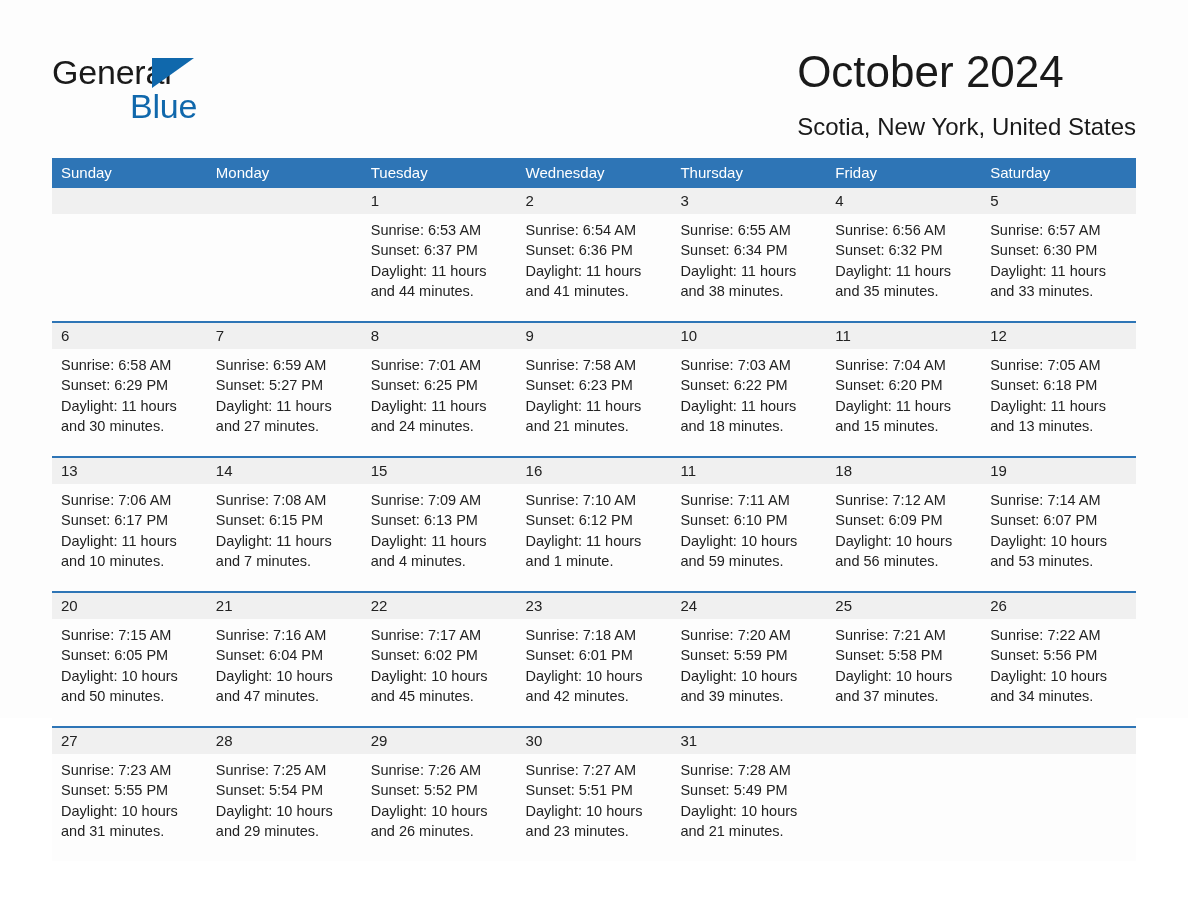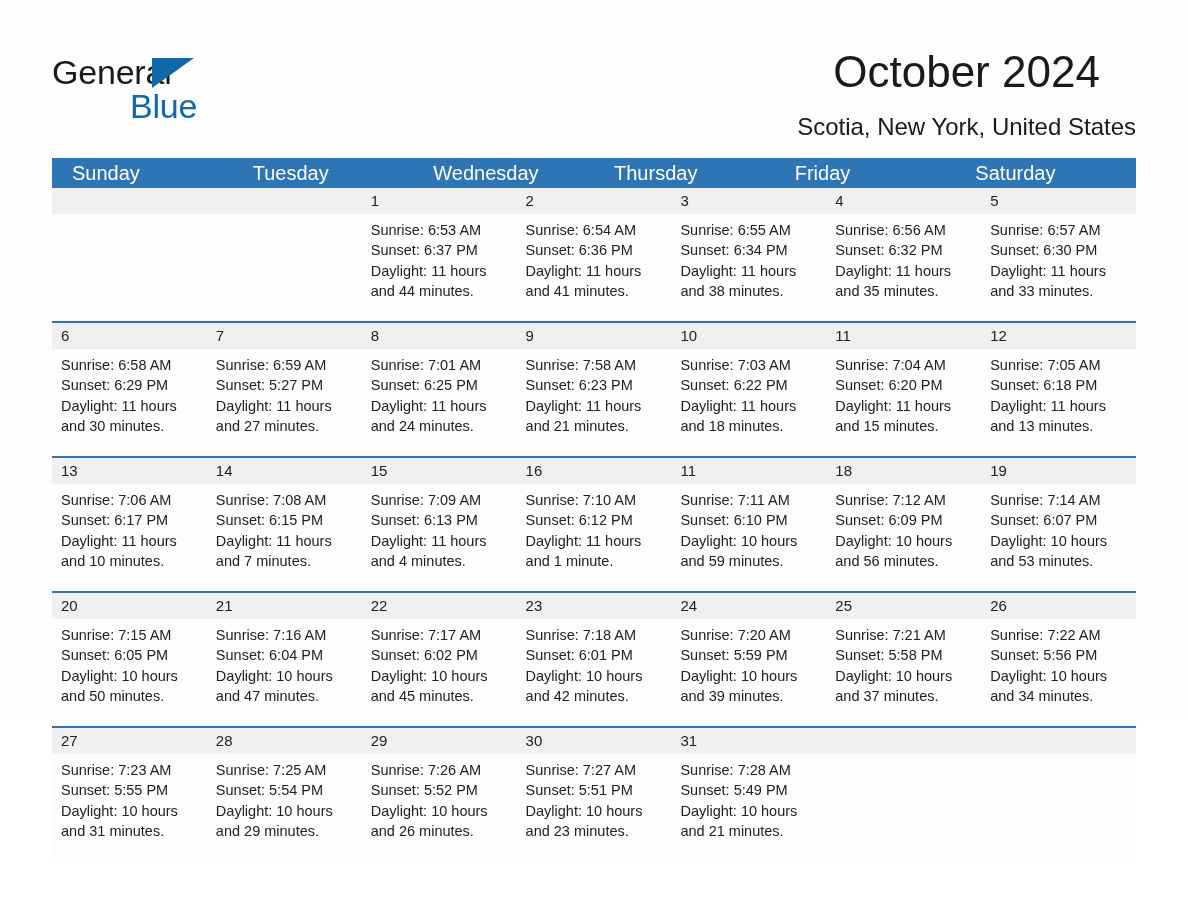--- a/index.html
+++ b/index.html
@@ -63,21 +63,21 @@
     line-height: 40px;
     color: #1068ac;
     letter-spacing: -0.2px;
     font-weight: 400;
     text-align: center;
   }
   .title-block {
     position: absolute;
     right: 0;
     top: 0;
-    text-align: center;
+    text-align: left;
   }
   .month-title {
     font-size: 44px;
     line-height: 56px;
     color: #1a1a1a;
     font-weight: 400;
     white-space: nowrap;
   }
   .location-sub {
     margin-top: 12px;
@@ -97,23 +97,23 @@
   }
   .weekday-row {
     display: flex;
     background: #2e75b6;
     height: 30px;
   }
   .weekday-cell {
     flex: 1 1 0;
     min-width: 0;
     color: #ffffff;
-    font-size: 20px;
+    font-size: 15px;
     line-height: 30px;
-    padding-left: 20px;
+    padding-left: 9px;
     box-sizing: border-box;
     white-space: nowrap;
     overflow: hidden;
   }
   .week-row {
     border-top: 2px solid #2e75b6;
   }
   .week-row:first-of-type {
     border-top: none;
   }
@@ -166,20 +166,21 @@
     <div class="title-block">
       <div class="month-title">October 2024</div>
       <div class="location-sub">Scotia, New York, United States</div>
     </div>
 
   </div>
 
   <div class="calendar">
     <div class="weekday-row">
       <div class="weekday-cell">Sunday</div>
+      <div class="weekday-cell">Monday</div>
       <div class="weekday-cell">Tuesday</div>
       <div class="weekday-cell">Wednesday</div>
       <div class="weekday-cell">Thursday</div>
       <div class="weekday-cell">Friday</div>
       <div class="weekday-cell">Saturday</div>
     </div>
 
     <div id="weeks-container">
         <div class="week-row">
           <div class="week-inner">

